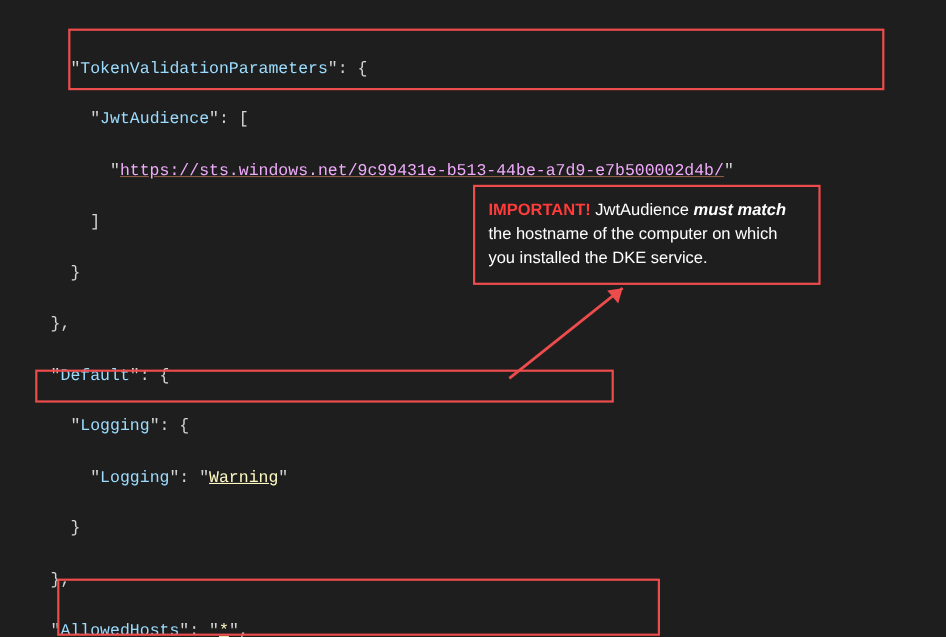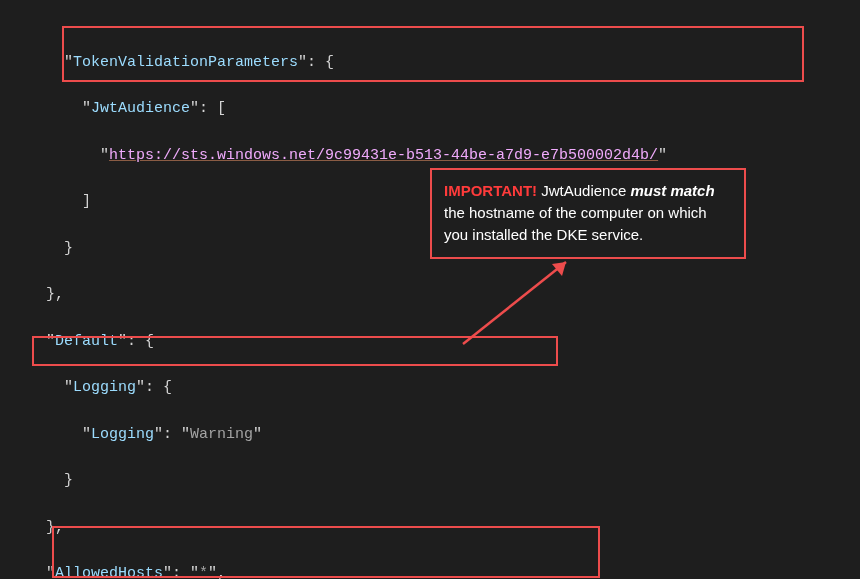--- a/index.html
+++ b/index.html
@@ -14,21 +14,21 @@
     height: 579px;
     overflow: hidden;
   }
   .editor {
     position: relative;
     padding: 4px 0 0 28px;
     white-space: pre;
   }
   .key     { color: #9cdcfe; margin-top: 38px; }
   .punct   { color: #d4d4d4; }
-  .string  { color: #a3a3a3; }
+  .string  { color: #fef9c3; text-decoration: underline; }
   .url     { color: #f0abfc; text-decoration: underline; text-decoration-color: #8a5c44; }
 
   .ind1 { padding-left: 18px; }
   .ind2 { padding-left: 36px; }
   .ind3 { padding-left: 54px; }
   .ind4 { padding-left: 72px; }
 
   .line { display: block; }
 
   

